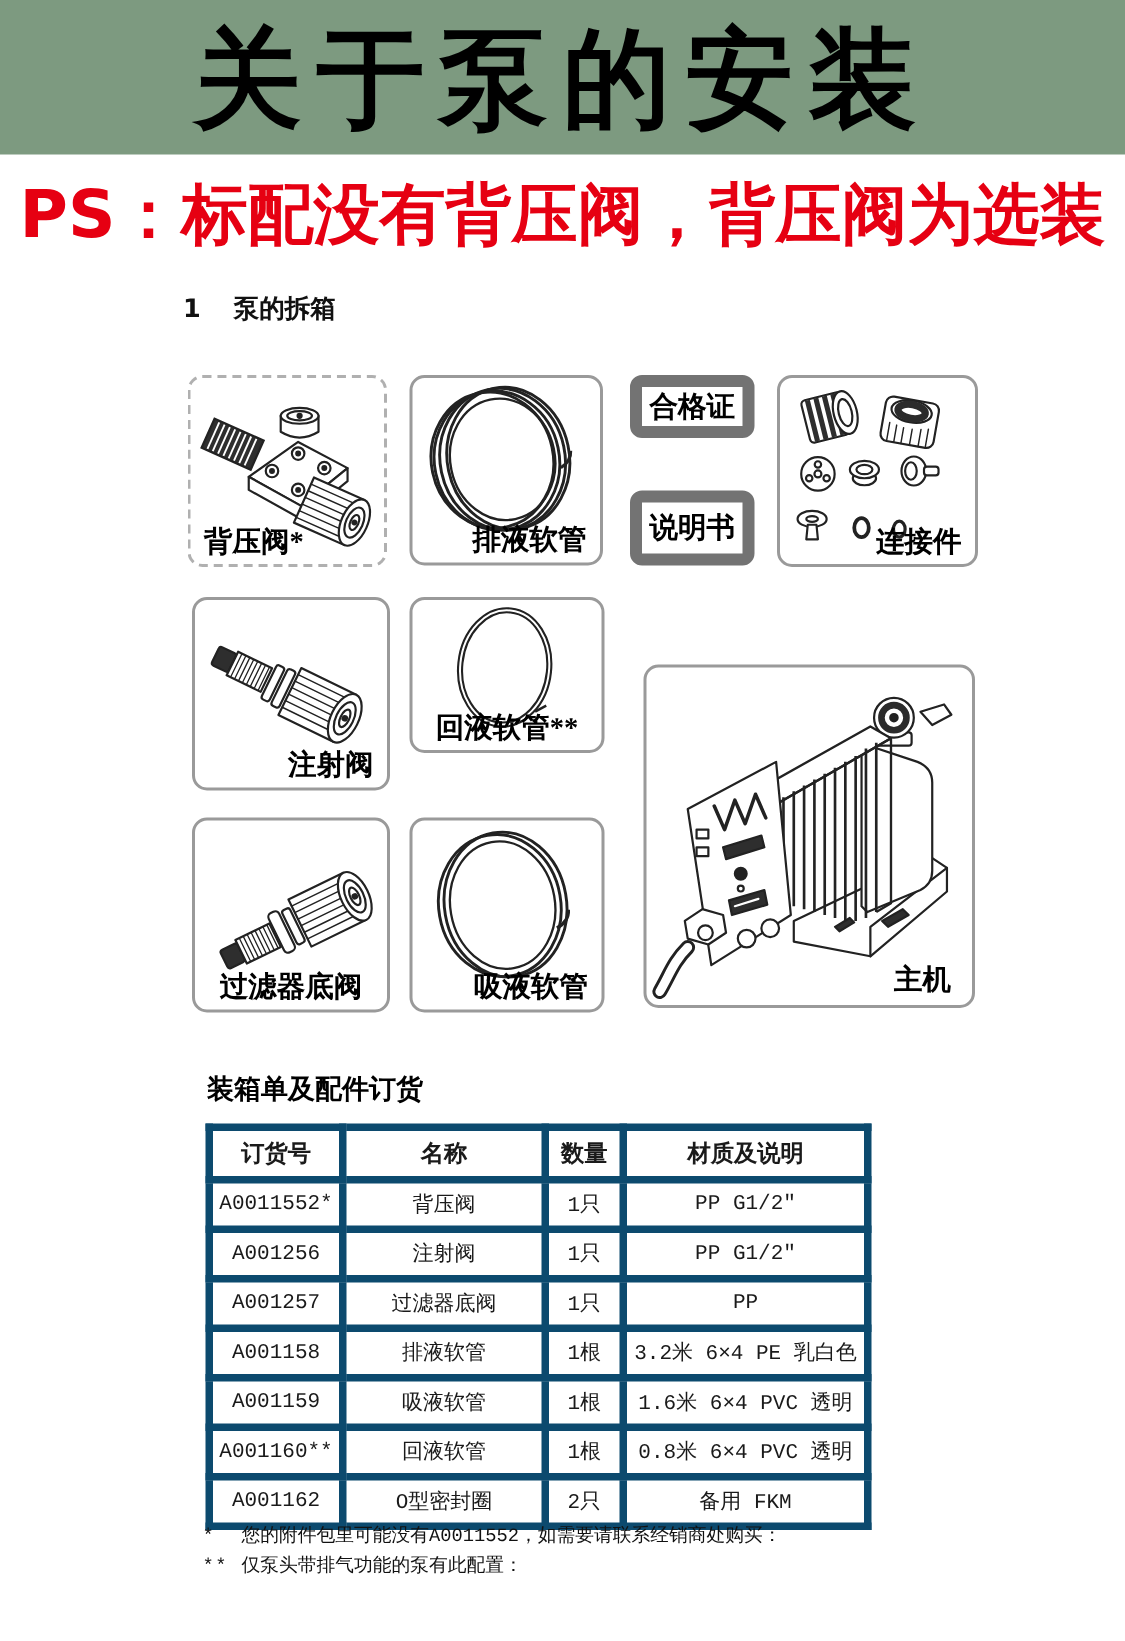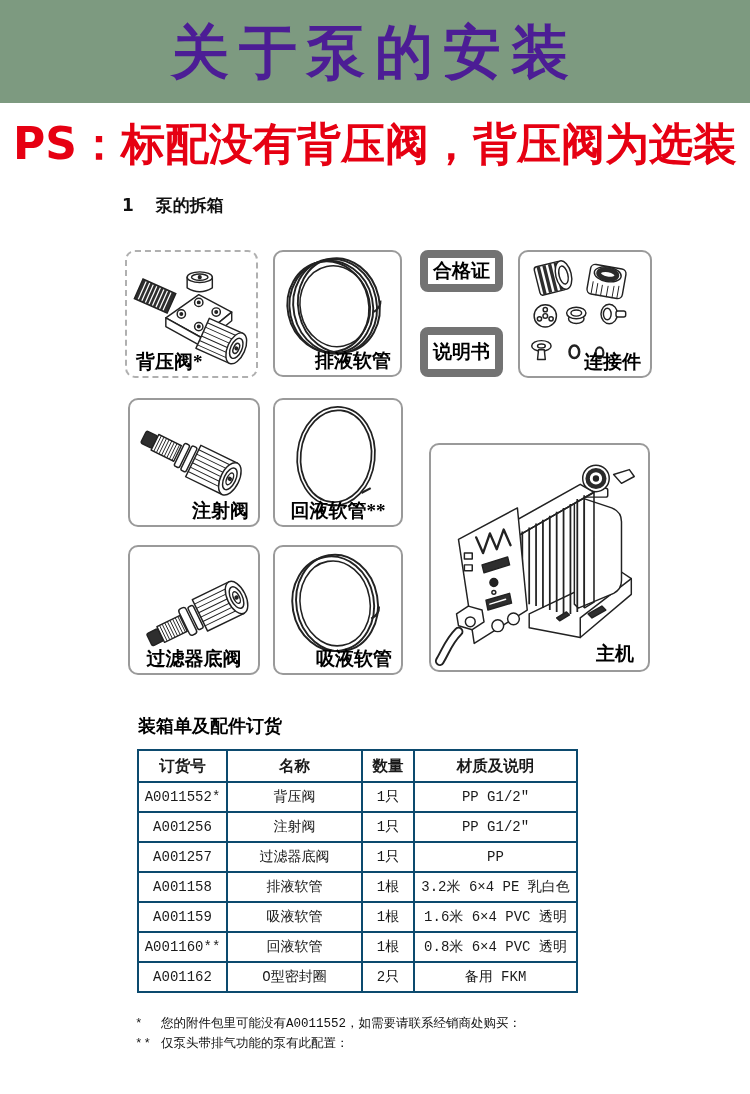--- a/index.html
+++ b/index.html
@@ -8,22 +8,22 @@
     position:relative; width:750px; height:1094px; background:#ffffff;
     font-family:"Liberation Sans", sans-serif; overflow:hidden;
   }
   
   .banner {
     position:absolute; left:0; top:0; width:750px; height:103px;
     background:var(--banner-bg,#7d9a80);
     display:flex; align-items:center; justify-content:center;
   }
   .banner-title {
-    margin:0; font-size:58px; line-height:1; font-weight:900; letter-spacing:10px;
-    color:#4c1d95; font-family:"DejaVu Sans", sans-serif; white-space:nowrap;
+    margin:0; font-size:72px; line-height:1; font-weight:900; letter-spacing:10px;
+    color:#000000; font-family:"DejaVu Sans", sans-serif; white-space:nowrap;
   }
   
   .notice {
     position:absolute; left:0; top:116px; width:750px; text-align:center;
     font-size:44px; line-height:1.25; font-weight:900; color:var(--notice-red,#e60012);
     font-family:"DejaVu Sans", sans-serif; white-space:nowrap;
   }
   
   .section-heading {
     position:absolute; left:122px; top:194px; font-size:17px; font-weight:bold; color:#111;
@@ -56,21 +56,21 @@
     position:absolute; left:138px; top:714px; font-size:18px; font-weight:bold; color:#000;
     font-family:"Liberation Serif", serif;
   }
   table.packing {
     position:absolute; left:137px; top:749px; width:439px;
     border-collapse:collapse; table-layout:fixed;
     font-family:"Liberation Mono","Liberation Serif", serif;
     font-size:14px; color:#1a1a1a;
   }
   table.packing th, table.packing td {
-    border:2px solid #0c4a6e; text-align:center; vertical-align:middle;
+    border:5px solid #0c4a6e; text-align:center; vertical-align:middle;
     height:28px; padding:0 2px; overflow:hidden; white-space:nowrap;
   }
   table.packing th {
     font-family:"Liberation Serif", serif; font-weight:bold; font-size:15.5px; height:30px;
   }
   
   .footnotes {
     position:absolute; left:135px; top:1014px; width:470px;
     font-family:"Liberation Mono","Liberation Serif", serif;
     font-size:12.5px; color:#111; line-height:20px;
@@ -246,21 +246,21 @@
           <ellipse cx="99" cy="0" rx="9.5" ry="18"></ellipse>
           <ellipse cx="99" cy="0" rx="6" ry="12"></ellipse>
           <ellipse cx="99" cy="0" rx="3" ry="6.5"></ellipse>
           <circle cx="99" cy="0" r="1.5" fill="#222"></circle>
         </g>
       </g>
     </svg>
     <span class="part-label">注射阀</span>
   </div>
 
-  <div class="part-box" style="left:273px; top:398px; width:130px; height:129px;">
+  <div class="part-box" style="left:273px; top:398px; width:130px; height:104px;">
     <svg viewBox="0 0 130 129">
       <g transform="rotate(6 63 58)" fill="none" stroke="#222">
         <ellipse cx="63" cy="58" rx="40" ry="51" stroke-width="1.8"></ellipse>
         <ellipse cx="63" cy="58" rx="36.5" ry="47.5" stroke-width="1.8"></ellipse>
         <path d="M93,93 l9,-6" stroke-width="2.2"></path>
       </g>
     </svg>
     <span class="part-label center">回液软管**</span>
   </div>
 

